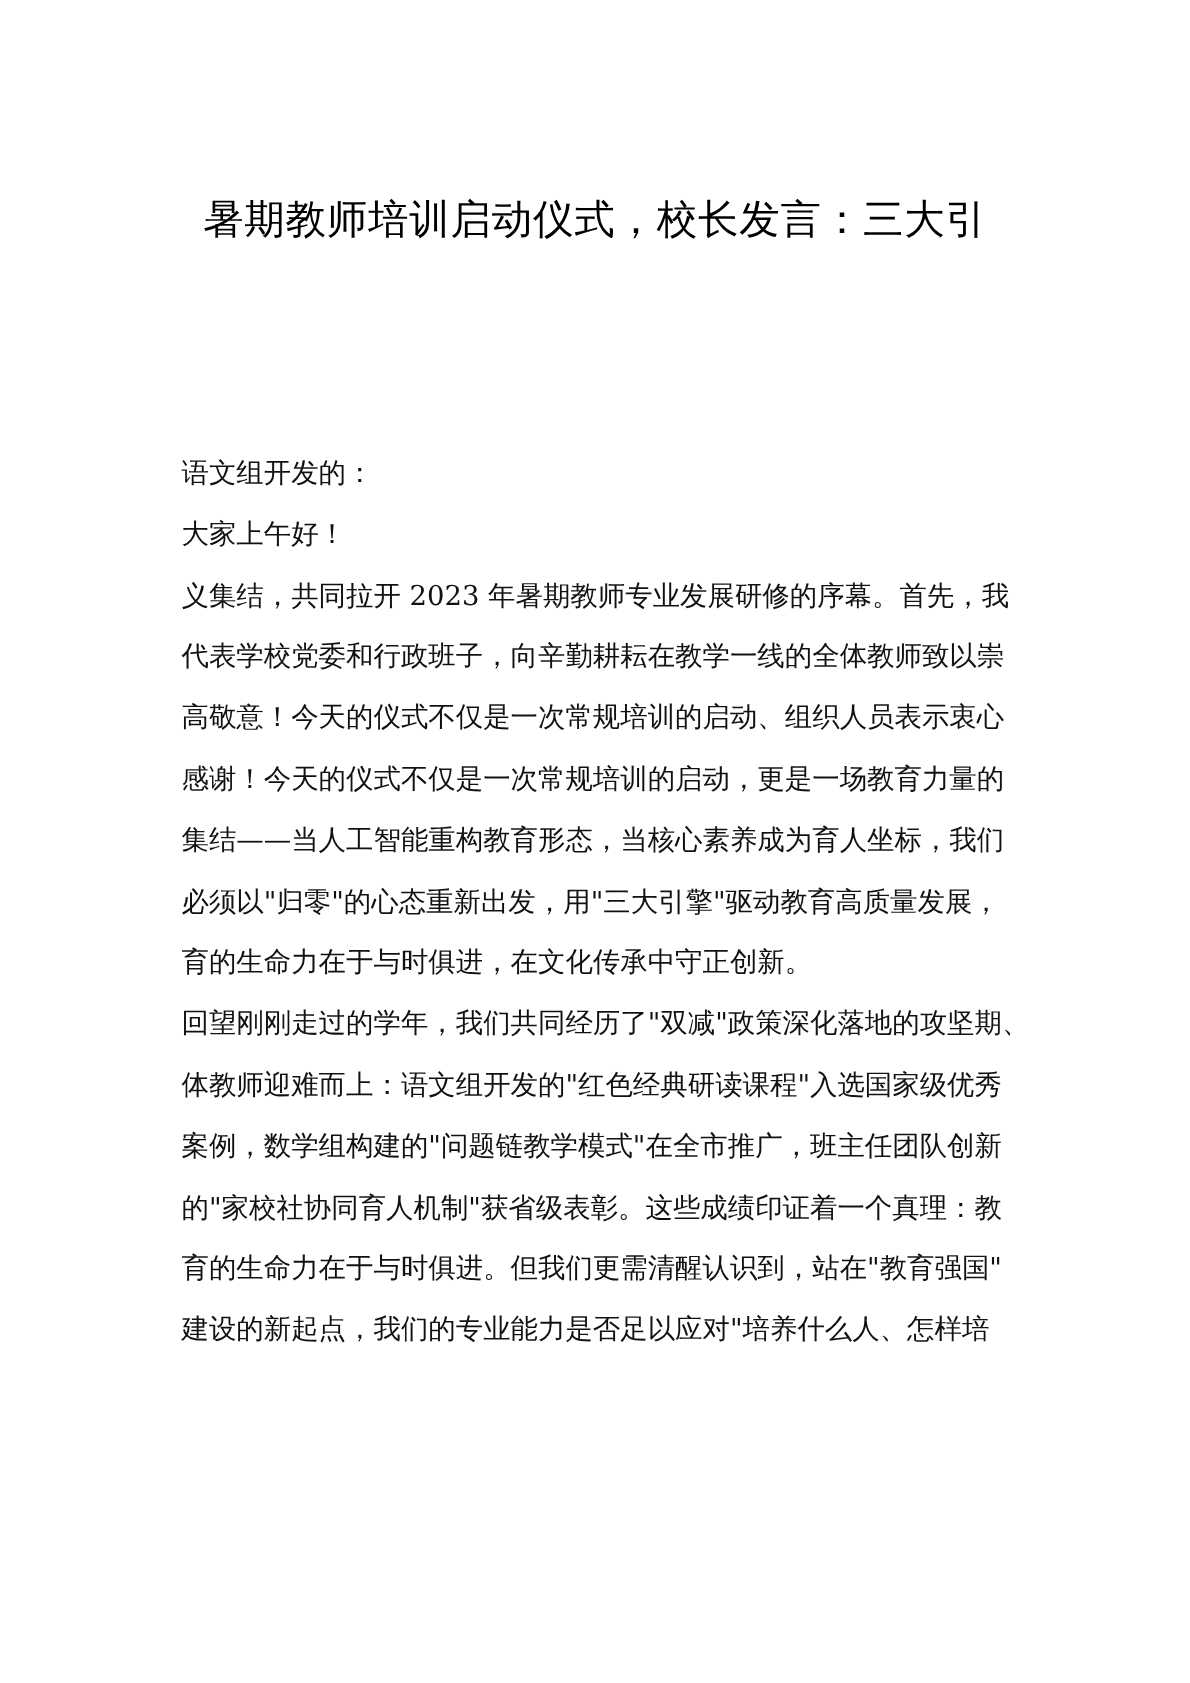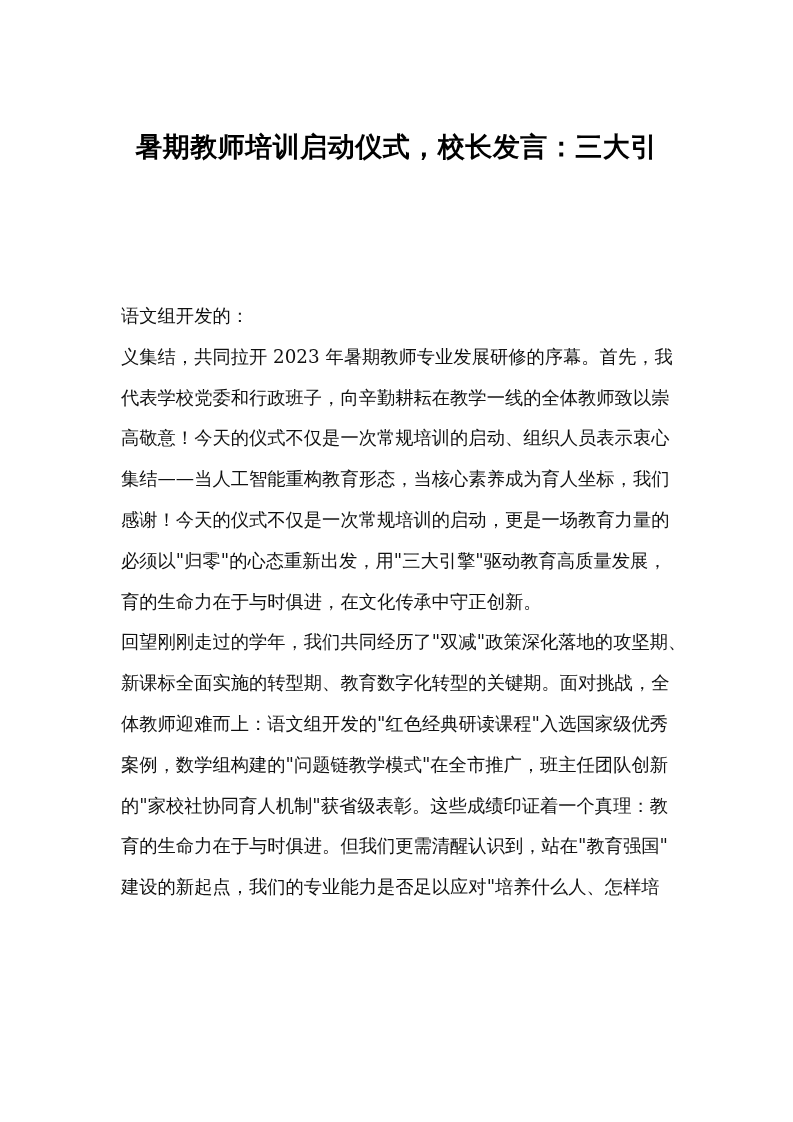--- a/index.html
+++ b/index.html
@@ -1,20 +1,20 @@
 <!DOCTYPE html>
 <html><head>
 <meta charset="utf-8">
 <style>
   html, body { margin: 0; padding: 0; background: #ffffff; }
   body { width: 793px; height: 1122px; position: relative; overflow: hidden; }
   .page { position: absolute; left: 0; top: 0; width: 793px; height: 1122px; background: #ffffff; }
   .title {
     position: absolute; left: 110px; top: 122px; width: 573px;
-    font-family: "DejaVu Sans", sans-serif; font-weight: bold;
+    font-family: "DejaVu Sans", sans-serif; font-weight: normal;
     font-size: 27px; line-height: 49px; color: #000; text-align: center;
     letter-spacing: 0.5px;
   }
   .title .tl { display: block; white-space: nowrap; }
   .body {
     position: absolute; left: 121px; top: 296px; width: 580px;
     font-family: "DejaVu Serif", serif; font-size: 18.3px; line-height: 40.8px;
     color: #111; 
   }
   .body .ln { display: block; white-space: nowrap; }
@@ -23,34 +23,34 @@
 <body>
 
 <div class="page">
 
   <div class="title">
     <span class="tl">暑期教师培训启动仪式，校长发言：三大引</span>
   </div>
 
   <div class="body">
     <span class="ln">语文组开发的：</span>
+    <span class="ln">大家上午好！</span>
 
     <div>
       <span class="ln">义集结，共同拉开 2023 年暑期教师专业发展研修的序幕。首先，我</span>
       <span class="ln">代表学校党委和行政班子，向辛勤耕耘在教学一线的全体教师致以崇</span>
       <span class="ln">高敬意！今天的仪式不仅是一次常规培训的启动、组织人员表示衷心</span>
+      <span class="ln">感谢！今天的仪式不仅是一次常规培训的启动，更是一场教育力量的</span>
       <span class="ln">集结——当人工智能重构教育形态，当核心素养成为育人坐标，我们</span>
-      <span class="ln">感谢！今天的仪式不仅是一次常规培训的启动，更是一场教育力量的</span>
       <span class="ln">必须以"归零"的心态重新出发，用"三大引擎"驱动教育高质量发展，</span>
       <span class="ln">育的生命力在于与时俱进，在文化传承中守正创新。</span>
     </div>
 
     <div>
       <span class="ln">回望刚刚走过的学年，我们共同经历了"双减"政策深化落地的攻坚期、</span>
-      <span class="ln">新课标全面实施的转型期、教育数字化转型的关键期。面对挑战，全</span>
       <span class="ln">体教师迎难而上：语文组开发的"红色经典研读课程"入选国家级优秀</span>
       <span class="ln">案例，数学组构建的"问题链教学模式"在全市推广，班主任团队创新</span>
       <span class="ln">的"家校社协同育人机制"获省级表彰。这些成绩印证着一个真理：教</span>
       <span class="ln">育的生命力在于与时俱进。但我们更需清醒认识到，站在"教育强国"</span>
       <span class="ln">建设的新起点，我们的专业能力是否足以应对"培养什么人、怎样培</span>
     </div>
   </div>
 
 </div>
 

